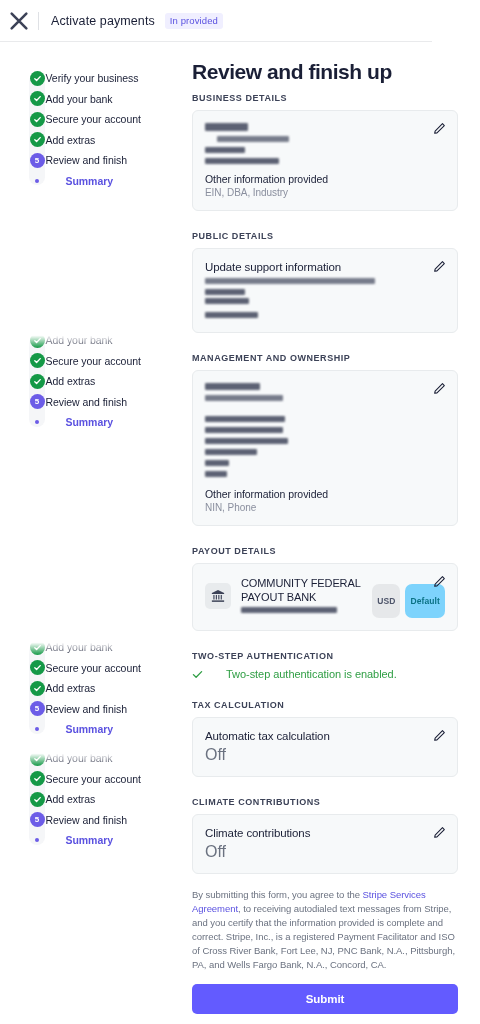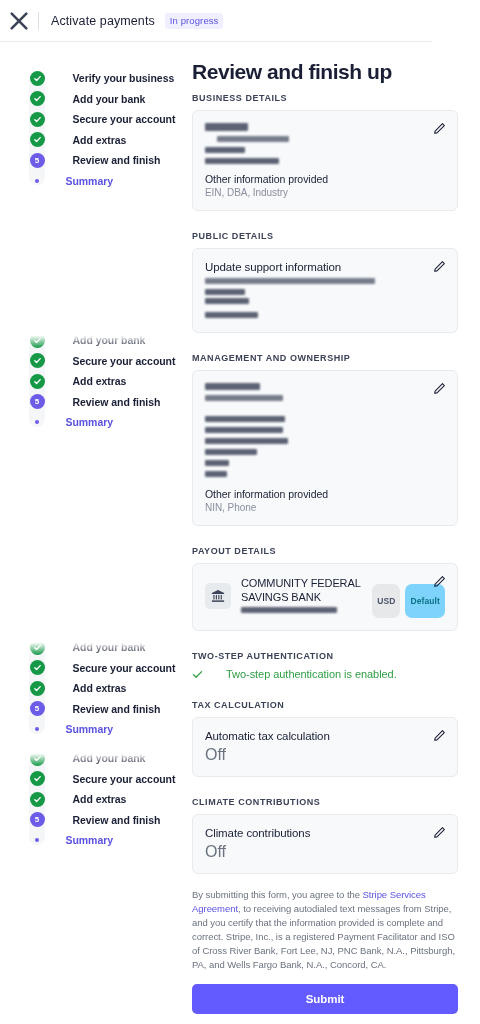--- a/index.html
+++ b/index.html
@@ -64,21 +64,21 @@
   .step-icon.done svg { width: 9px; height: 9px; display: block; }
   .step-icon.current {
     background: #6c5ce7; color: #fff;
     font-size: 8px; font-weight: 700; font-family: "Liberation Sans", sans-serif;
   }
   .step-icon.dot { background: transparent; }
   .step-icon.dot i {
     width: 4px; height: 4px; border-radius: 50%; background: #6c5ce7; display: block;
   }
   .step-label {
-    margin-left: 28px; font-size: 10.5px; font-weight: 700;
+    margin-left: 1px; font-size: 10.5px; font-weight: 400;
     color: #1a1f36; letter-spacing: -.05px; white-space: nowrap;
   }
   .step.sub .step-label {
     margin-left: 21px; color: #5b52e0; font-weight: 700;
   }
   .sidebar-fade {
     position: absolute; left: 0; top: 0; width: 190px; height: 18px;
     background: linear-gradient(to bottom, #ffffff 30%, rgba(255,255,255,0));
     z-index: 5; pointer-events: none;
   }
@@ -193,21 +193,21 @@
 <body>
 
 <div class="topbar">
   <div class="close-btn">
     <svg viewBox="0 0 12 12" fill="none" stroke="currentColor" stroke-width="1.4" stroke-linecap="round">
       <path d="M2 2 L10 10 M10 2 L2 10"></path>
     </svg>
   </div>
   <div class="topbar-divider"></div>
   <span class="topbar-title">Activate payments</span>
-  <span class="badge-inprogress">In progress</span>
+  <span class="badge-inprogress">In provided</span>
 </div>
 
 <div class="sidebar" style="top:68px;">
   <div class="step-track"></div>
   <div class="steps">
     <div class="step">
       <span class="step-icon done">
         <svg viewBox="0 0 10 10" fill="none" stroke="#fff" stroke-width="1.5" stroke-linecap="round" stroke-linejoin="round">
             <path d="M2 5.2 L4 7.2 L8 2.9"></path>
           </svg>
@@ -444,21 +444,21 @@
       <svg viewBox="0 0 16 16" fill="currentColor">
         <path d="M8 1 L15 4.6 L15 5.8 L1 5.8 L1 4.6 Z"></path>
         <rect x="2.7" y="6.8" width="1.3" height="5.2"></rect>
         <rect x="5.5" y="6.8" width="1.3" height="5.2"></rect>
         <rect x="8.3" y="6.8" width="1.3" height="5.2"></rect>
         <rect x="11.1" y="6.8" width="1.3" height="5.2"></rect>
         <rect x="1" y="13" width="14" height="1.7"></rect>
       </svg>
     </div>
     <div class="bank-mid">
-      <div class="bank-name">COMMUNITY FEDERAL SAVINGS BANK</div>
+      <div class="bank-name">COMMUNITY FEDERAL PAYOUT BANK</div>
       <div class="redact" style="width:96px;margin-top:3px;"></div>
     </div>
     <div class="bank-badges">
       <span class="chip usd">USD</span>
       <span class="chip default">Default</span>
     </div>
   </div>
 
   
   <div class="sec-label">TWO-STEP AUTHENTICATION</div>

